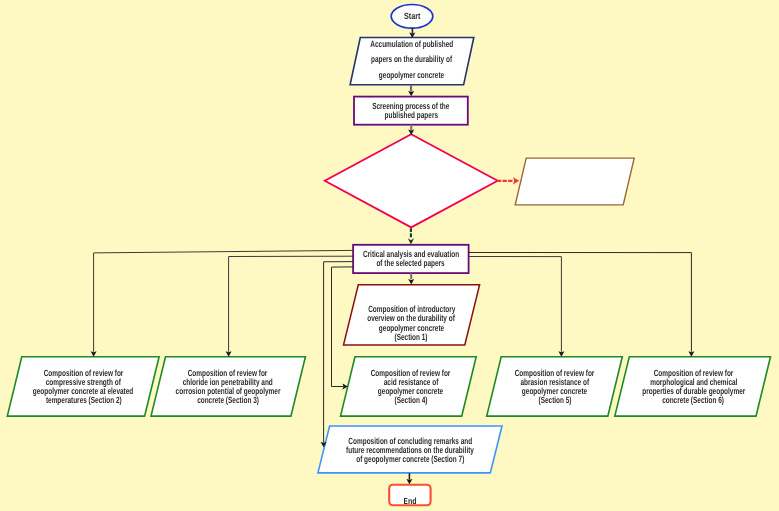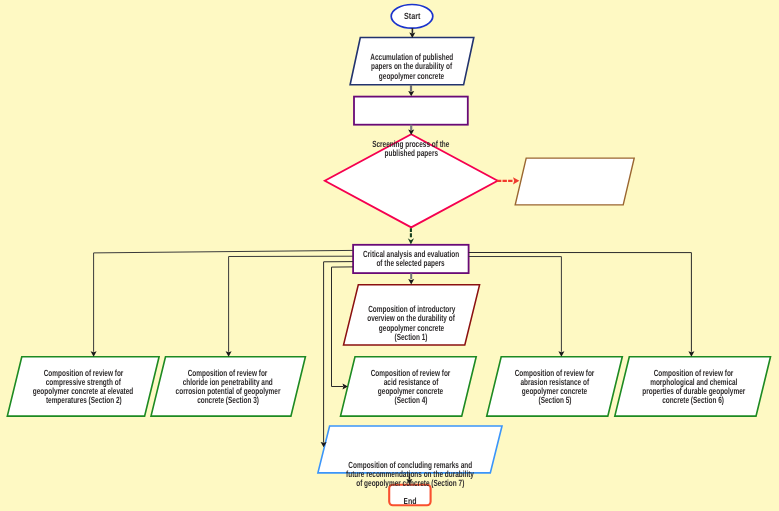--- a/index.html
+++ b/index.html
@@ -77,26 +77,26 @@
 
       <path d="M409.4 473.2 L409.4 479.5" stroke="#1a1a1a" stroke-width="1.5"></path>
       <path d="M406.40 478.90 L409.40 484.30 L412.40 478.90 L409.40 479.80 Z" fill="#1a1a1a" stroke="none"></path>
     </g>
 
   </svg>
 
   <div class="lbl term" style="left:392px;top:4.5px;width:40px;height:24px;">
       <span>Start</span>
     </div>
-  <div class="lbl" style="left:352px;top:47px;width:120px;height:40px;">
+  <div class="lbl" style="left:352px;top:40px;width:120px;height:40px;justify-content:space-between;">
       <span>Accumulation of published</span>
       <span>papers on the durability of</span>
       <span>geopolymer concrete</span>
     </div>
-  <div class="lbl" style="left:354px;top:96.6px;width:113.8px;height:28.1px;margin-top:38px;">
+  <div class="lbl" style="left:354px;top:96.6px;width:113.8px;height:28.1px;">
       <span>Screening process of the</span>
       <span>published papers</span>
     </div>
   <div class="lbl" style="left:353.1px;top:244.8px;width:115.5px;height:28.3px;">
       <span>Critical analysis and evaluation</span>
       <span>of the selected papers</span>
     </div>
   <div class="lbl" style="left:345px;top:285.5px;width:133px;height:75px;">
       <span>Composition of introductory</span>
       <span>overview on the durability of</span>
@@ -126,21 +126,21 @@
       <span>abrasion resistance of</span>
       <span>geopolymer concrete</span>
       <span>(Section 5)</span>
     </div>
   <div class="lbl" style="left:617px;top:357.3px;width:153px;height:59.5px;">
       <span>Composition of review for</span>
       <span>morphological and chemical</span>
       <span>properties of durable geopolymer</span>
       <span>concrete (Section 6)</span>
     </div>
-  <div class="lbl" style="left:319px;top:427.0px;width:183px;height:46.9px;margin-top:24px;">
+  <div class="lbl" style="left:319px;top:427.0px;width:183px;height:46.9px;">
       <span>Composition of concluding remarks and</span>
       <span>future recommendations on the durability</span>
       <span>of geopolymer concrete (Section 7)</span>
     </div>
   <div class="lbl term" style="left:389px;top:484.6px;width:41.7px;height:36px;font-family:Liberation Mono, monospace;">
       <span>End</span>
     </div>
 </div>
 
 </body></html>

